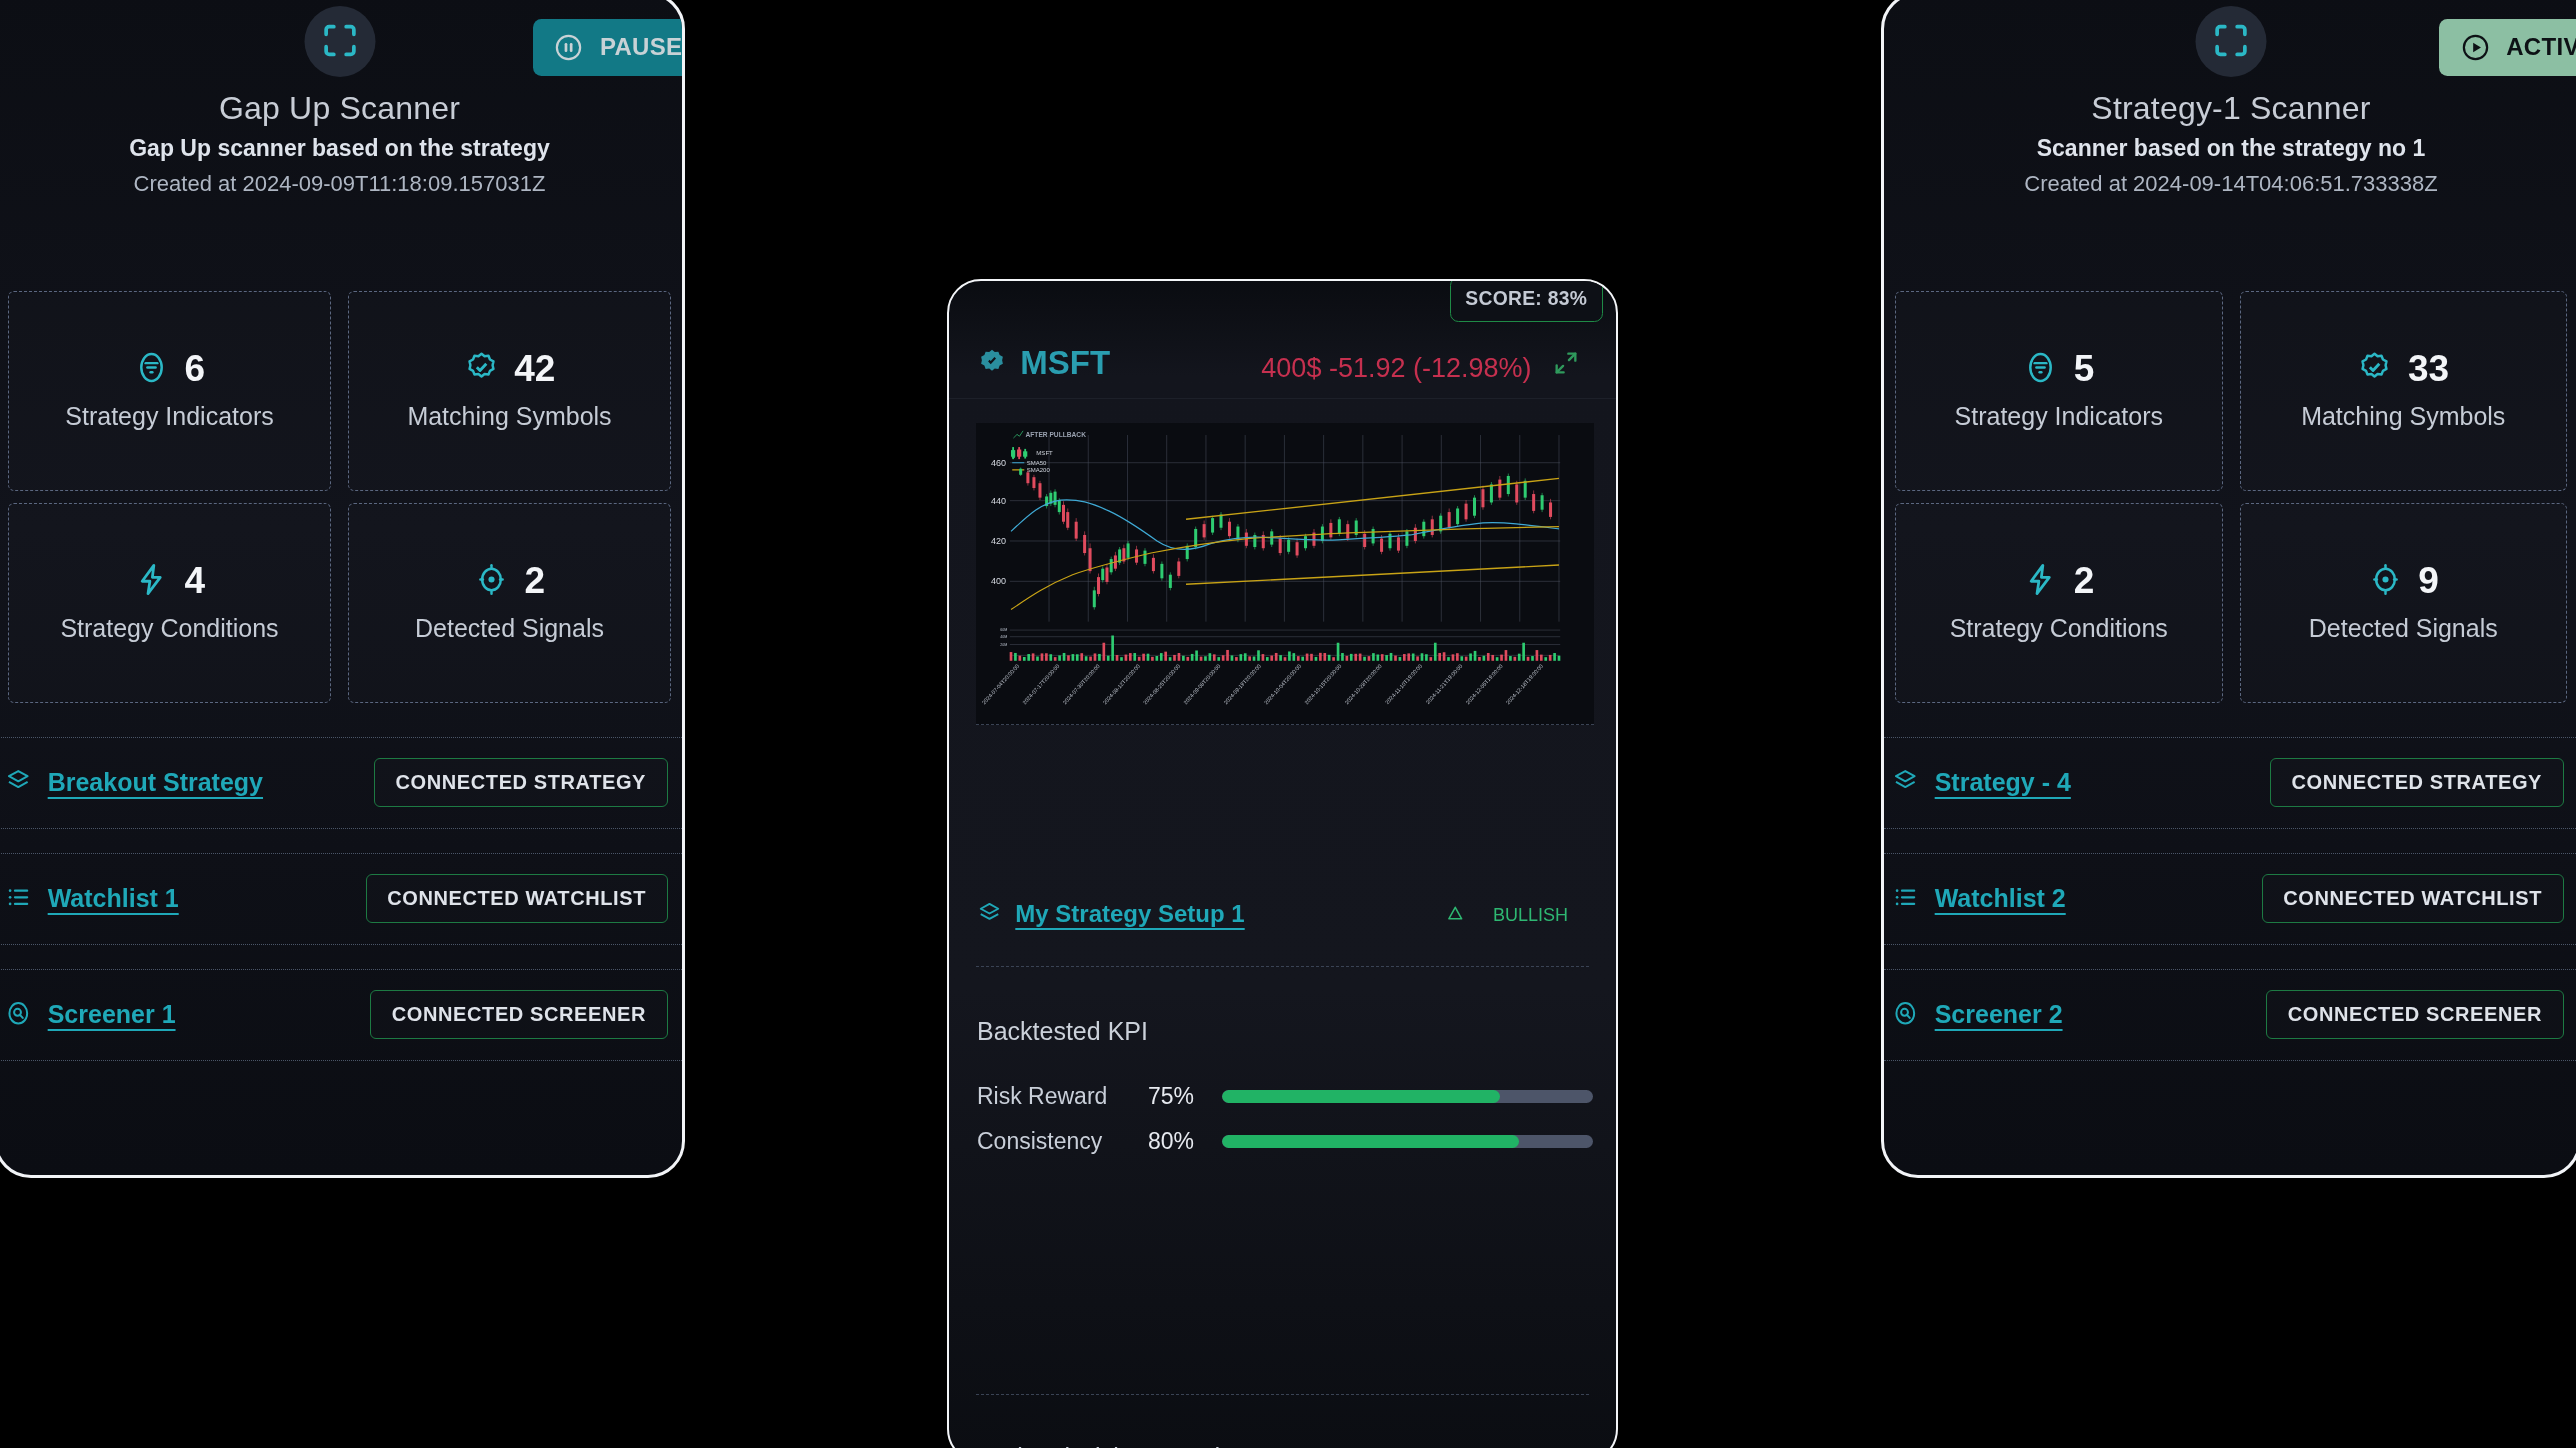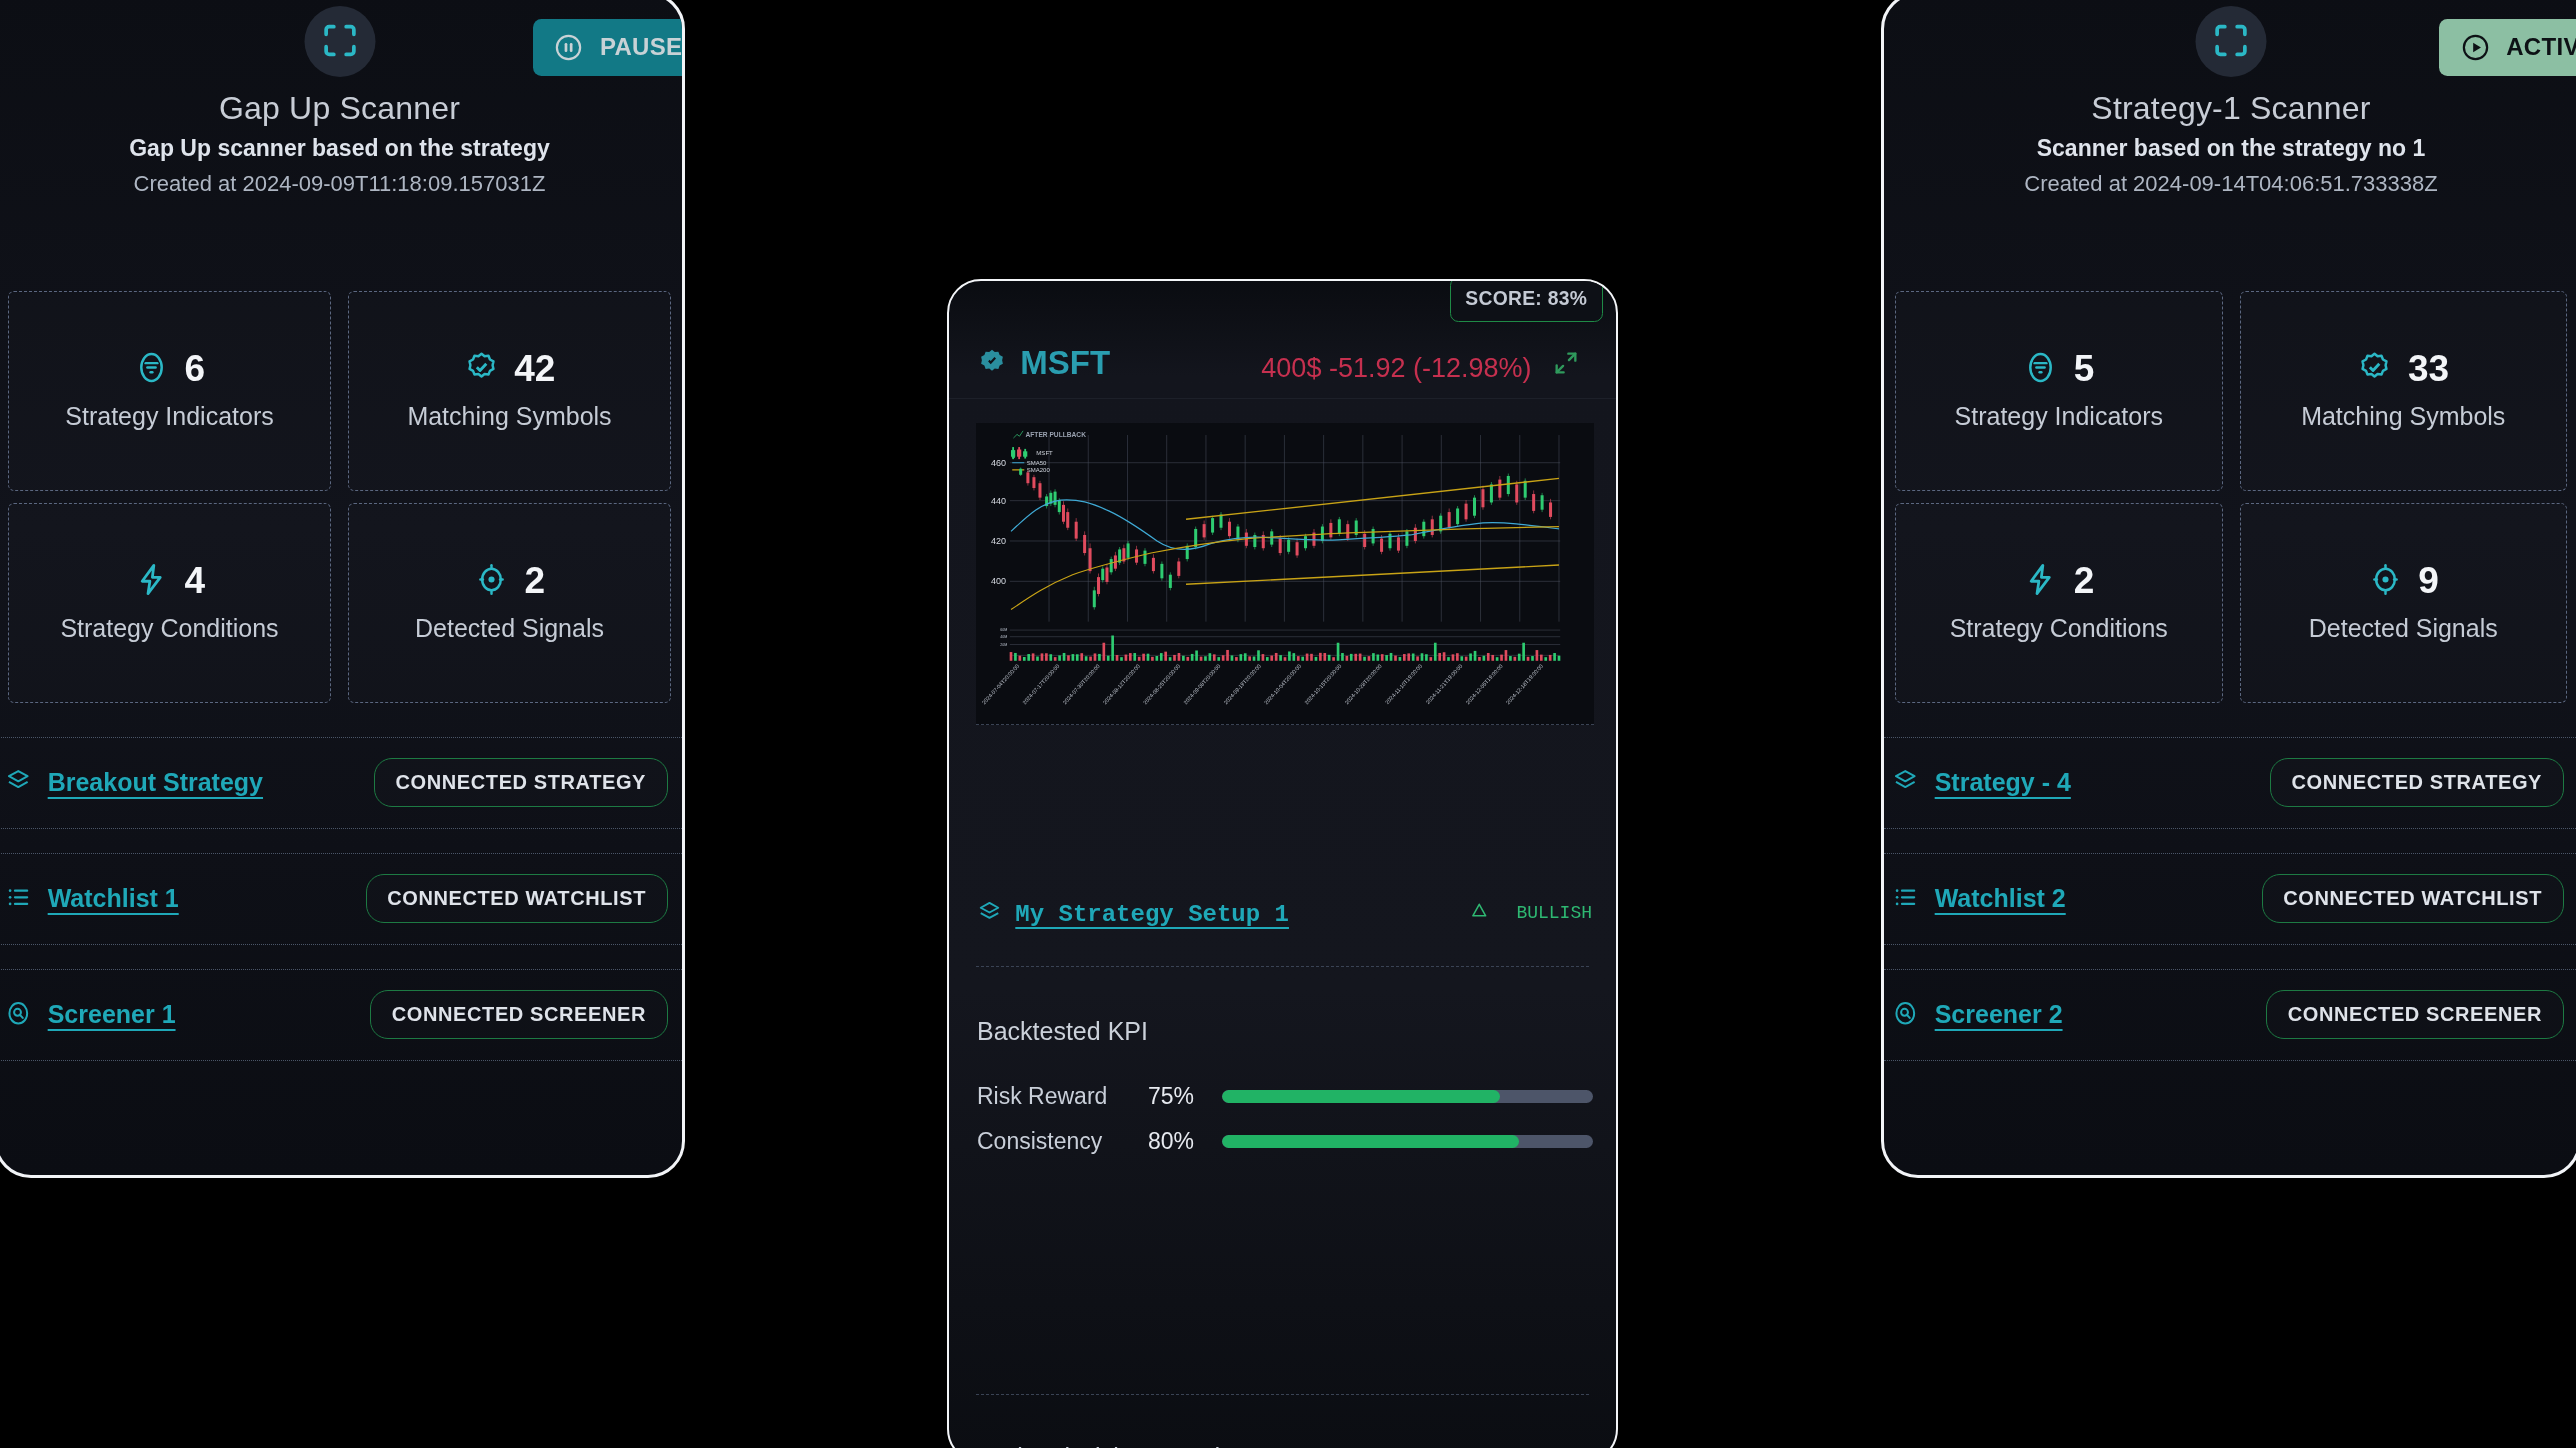--- a/index.html
+++ b/index.html
@@ -88,21 +88,21 @@
     border-bottom: 1.8px dotted #4b5668;
   }
   .link-row + .link-row { margin-top: 24px; }
   .link-left { display:flex; align-items:center; gap: 15.7px; }
   .link-left svg { width: 26.6px; height: 26.6px; flex:0 0 26.6px; }
   .link-text {
     font-size: 25px; font-weight:700; color:#1fa8b8;
     text-decoration: underline; text-underline-offset: 6px; text-decoration-thickness: 2.4px;
   }
   .pill {
-    border: 1.8px solid #1d7a43; border-radius: 18px;
+    border: 1.8px solid #1d7a43; border-radius: 6px;
     padding: 12px 20.5px;
     font-size: 20px; font-weight:700; letter-spacing:0.6px;
     color:#dfe3ea; background: rgba(255,255,255,0.01);
     white-space: nowrap;
   }
   .link-row.first { margin-top: 0; }
 
   
   .signal-card {
     position:absolute; left: 947px; top: 279px;
@@ -135,22 +135,22 @@
     position:absolute; left: 26.6px; top: 142px;
     width: 618px; height: 302px;
     background: #0a0c11;
     border-bottom: 1.8px dashed #3a4354;
   }
   .chart-svg { display:block; width:100%; height:100%; }
 
   .sep-dash { position:absolute; left:26.6px; right:26.6px; border-top: 1.8px dashed #3a4354; }
 
   .setup-row {
-    position:absolute; left: 28px; right: 24px; top: 619px;
-    display:flex; align-items:flex-start;font-family:Liberation Mono, monospace;
+    position:absolute; left: 28px; right: 48px; top: 619px;
+    display:flex; align-items:flex-end;
   }
   .setup-left { display:flex; align-items:center; gap: 13.3px; }
   .setup-left svg { width:25px; height:25px; }
   .setup-link {
     font-size: 24px; font-weight:700; color:#1fa8b8;
     text-decoration: underline; text-underline-offset: 6px; text-decoration-thickness:2.4px;
   }
   .bias { margin-left:auto; display:flex; align-items:center; gap:27px; font-size:18px; color:#2eb872; font-weight:400; }
   .bias svg { width:20.5px; height:20.5px; }
 

